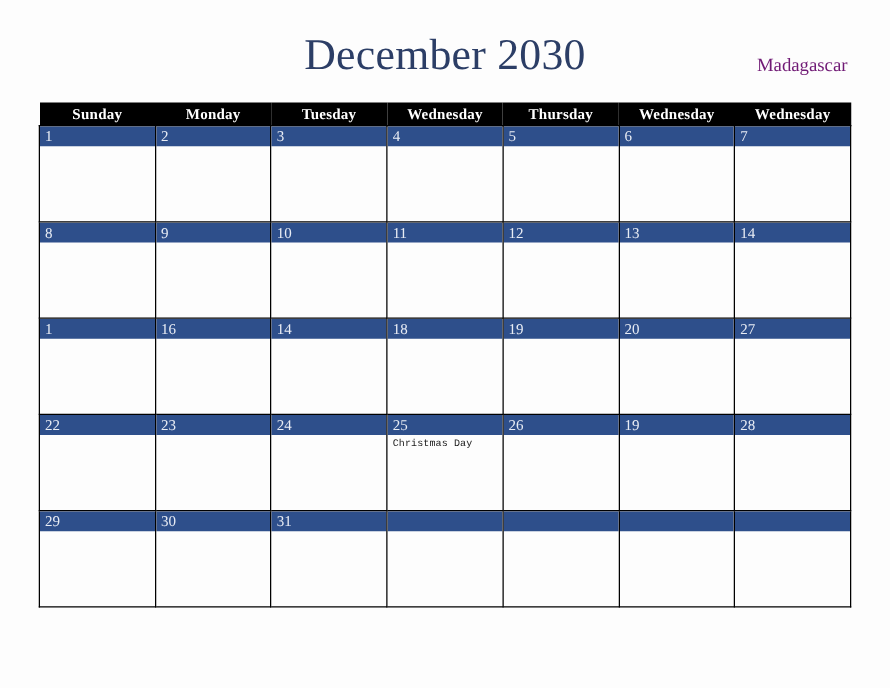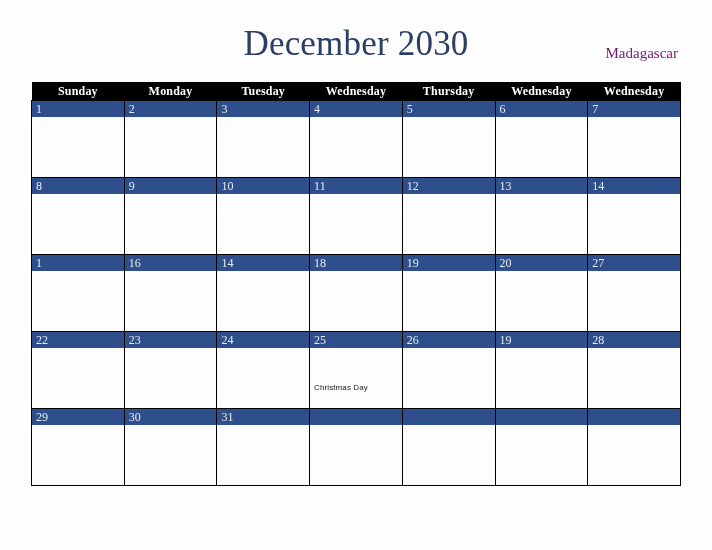--- a/index.html
+++ b/index.html
@@ -138,26 +138,25 @@
     font-size: 12px;
     font-weight: normal;
   }
 
   .daybody {
     padding: 3px 3px 0 4px;
     height: 57px;
   }
 
   .event {
-    font-family: Liberation Sans, sans-serif;
+    font-family: Liberation Mono, monospace;
     font-size: 8px;
     color: #1a1a1a;
     line-height: 10px;
     letter-spacing: 0.1px;
-    margin-top: 32px;
   }
 </style>
 </head>
 <body>
 
 <div class="page-header">
 
 
   <div class="month-title">December 2030</div>
 

